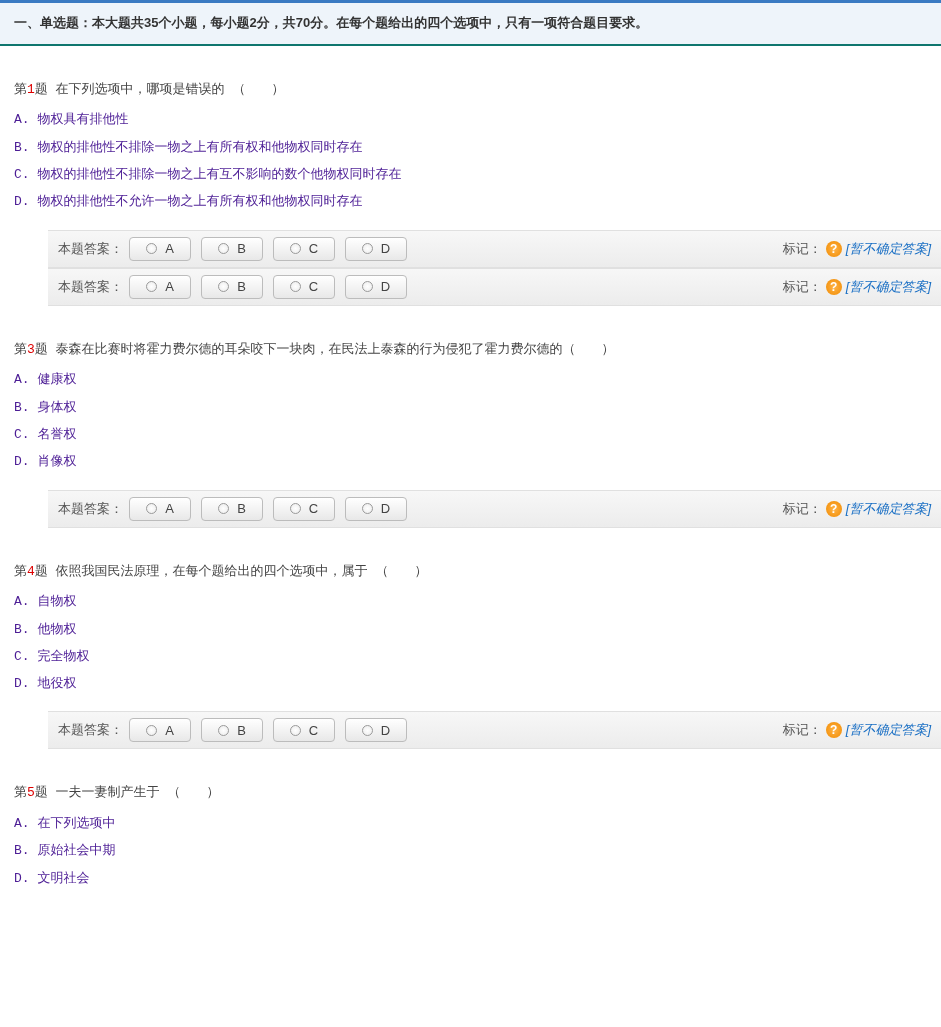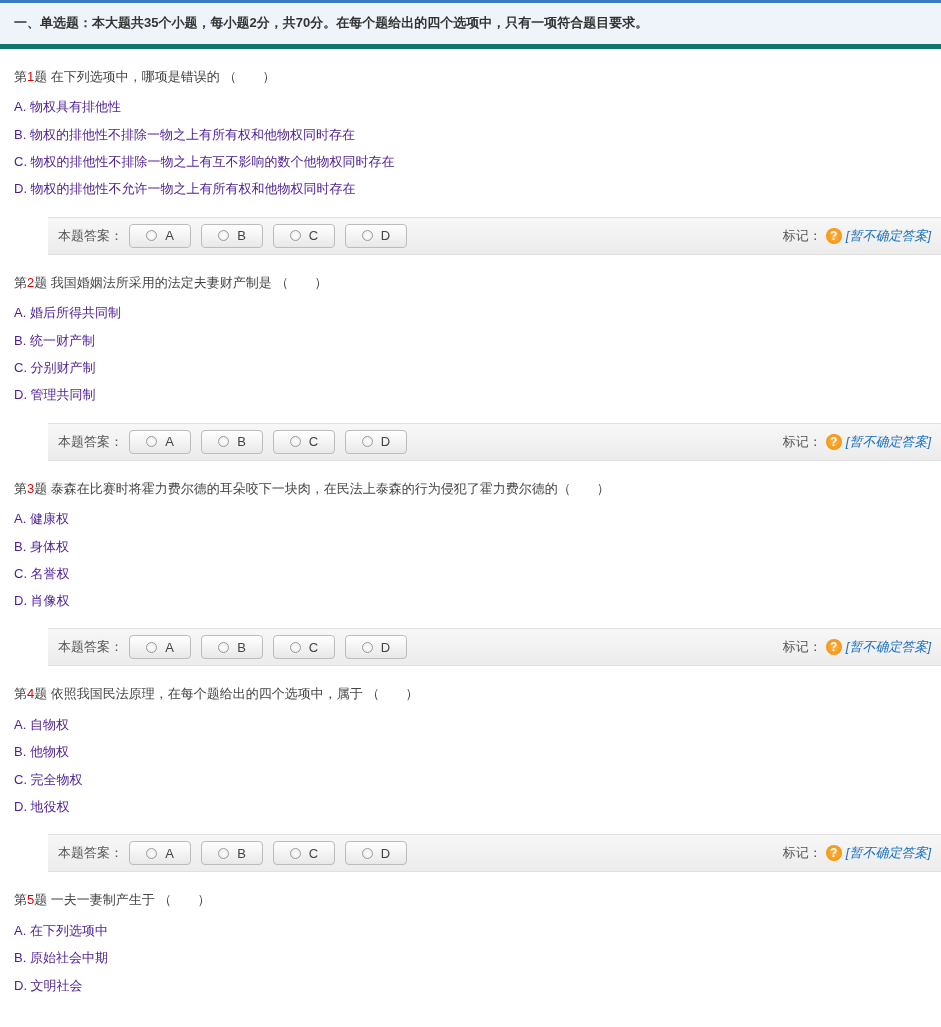--- a/index.html
+++ b/index.html
@@ -8,29 +8,30 @@
     font-size: 13px;
     color: #333;
     background: #fff;
   }
   .top-border {
     height: 3px;
     background: #3a7ac2;
   }
   .section-header {
     background: #eef4fa;
-    border-bottom: 5px solid #0f766e;
+    border-bottom: 2px solid #0f766e;
     padding: 10px 14px;
     color: #333;
     font-weight: bold;
     font-size: 13px;
     line-height: 1.6;
   }
   .question-block {
-    padding: 16px 14px 14px 14px;
+    padding: 32px 14px 14px 14px;
+    font-family: Liberation Mono, monospace;
   }
   .q-title {
     color: #444;
     line-height: 1.9;
   }
   .q-title .qnum {
     color: #d00;
   }
   .options {
     margin-top: 4px;
@@ -133,29 +134,20 @@
       </div>
       <div class="choice-btn">
         <span class="radio-dot"></span>
         <span>D</span>
       </div>
       <div class="spacer"></div>
       <span class="mark-label">标记：</span>
       <span class="help-icon">?</span>
       <span class="unsure-link">[暂不确定答案]</span>
     </div>
-    <div class="question-block">
-      <div class="q-title"><span>第</span><span class="qnum">2</span><span>题</span><span>  我国婚姻法所采用的法定夫妻财产制是 （　　）</span></div>
-      <div class="options">
-        <div class="opt">A. 婚后所得共同制</div>
-        <div class="opt">B. 统一财产制</div>
-        <div class="opt">C. 分别财产制</div>
-        <div class="opt">D. 管理共同制</div>
-      </div>
-    </div>
     <div class="answer-bar">
       <span class="label">本题答案：</span>
       <div class="choice-btn">
         <span class="radio-dot"></span>
         <span>A</span>
       </div>
       <div class="choice-btn">
         <span class="radio-dot"></span>
         <span>B</span>
       </div>

